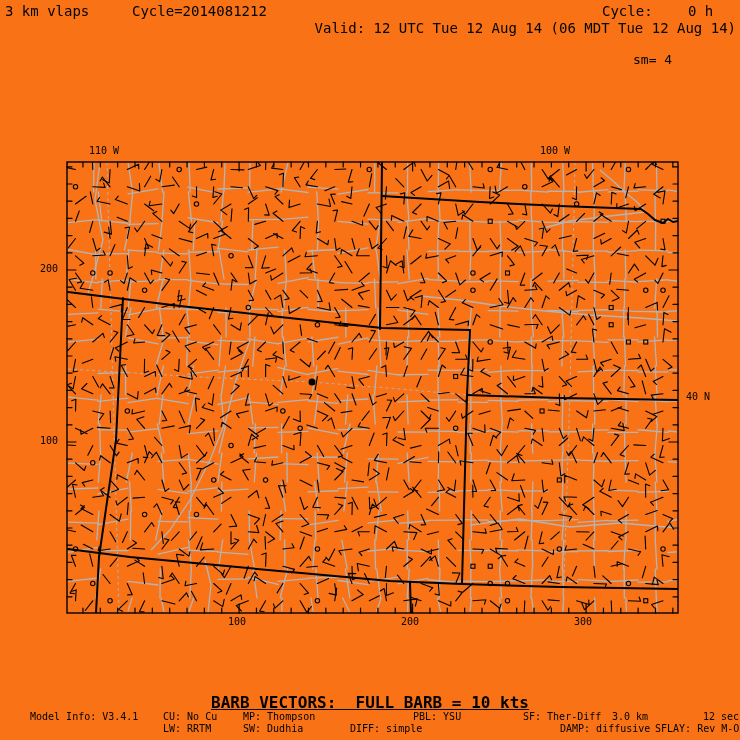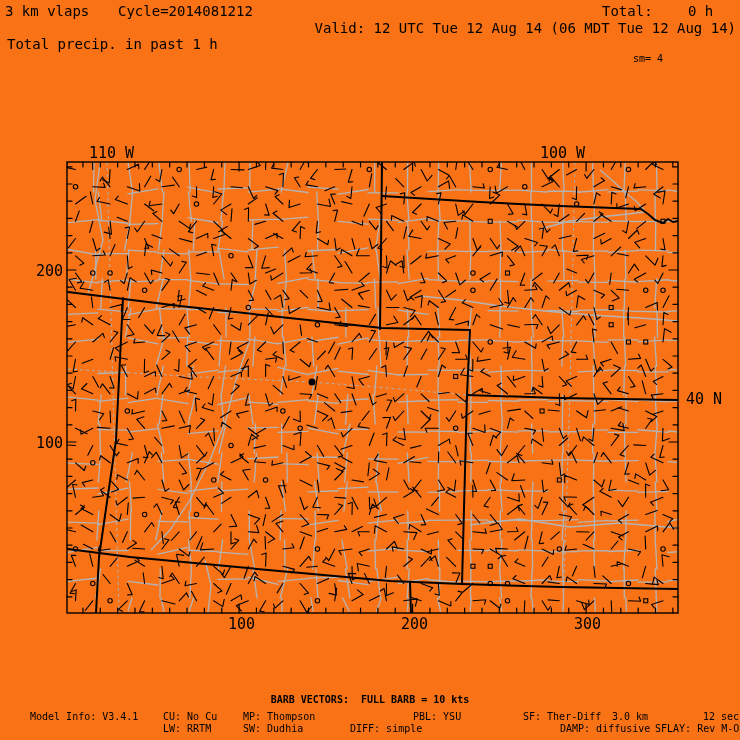--- a/index.html
+++ b/index.html
@@ -1,23 +1,23 @@
 <!DOCTYPE html>
 <html><head>
 <meta charset="utf-8">
 <style>
   html,body{margin:0;padding:0;background:#fff;}
   .page{position:relative;width:740px;height:740px;background:#f97316;overflow:hidden;
         font-family:"DejaVu Sans Mono","Liberation Mono",monospace;color:#000;}
   .t{position:absolute;white-space:pre;line-height:1.1;}
   .h14{font-size:14px;}
-  .h13{font-size:10px;}
-  .ax{font-size:15px;}
+  .h13{font-size:13px;}
+  .ax{font-size:10px;}
   .f10{font-size:10px;}
-  .f11b{font-size:10px;font-weight:bold;}
+  .f11b{font-size:16px;font-weight:bold;text-decoration:underline;}
   .right-al{text-align:center;}
   .center-al{left:0;right:0;text-align:center;}
   svg{position:absolute;left:0;top:0;}
 </style>
 </head>
 <body>
 
 <div class="page">
 
   <svg id="map" width="740" height="740" viewBox="0 0 740 740">
@@ -1575,25 +1575,24 @@
         <line x1="67" y1="201.2" x2="72" y2="201.2" stroke="#000000" stroke-width="1.2" stroke-linecap="round"></line>
         <line x1="678" y1="201.2" x2="673" y2="201.2" stroke="#000000" stroke-width="1.2" stroke-linecap="round"></line>
         <line x1="67" y1="184" x2="72" y2="184" stroke="#000000" stroke-width="1.2" stroke-linecap="round"></line>
         <line x1="678" y1="184" x2="673" y2="184" stroke="#000000" stroke-width="1.2" stroke-linecap="round"></line>
         <line x1="67" y1="166.8" x2="72" y2="166.8" stroke="#000000" stroke-width="1.2" stroke-linecap="round"></line>
         <line x1="678" y1="166.8" x2="673" y2="166.8" stroke="#000000" stroke-width="1.2" stroke-linecap="round"></line>
       </g>
     </svg>
 
   <div class="t h14" style="left:5px;top:4px">3 km vlaps</div>
-  <div class="t h14" style="left:118px;top:4px">Cycle=2014081212</div>
-  <div class="t h14" style="left:602px;top:4px">Total:</div>
+  <div class="t h14" style="left:132px;top:4px">Cycle=2014081212</div>
+  <div class="t h14" style="left:602px;top:4px">Cycle:</div>
   <div class="t h14" style="left:688px;top:4px">0 h</div>
   <div class="t h14 right-al" style="right:4px;top:21px">Valid: 12 UTC Tue 12 Aug 14 (06 MDT Tue 12 Aug 14)</div>
-  <div class="t h14" style="left:7px;top:37px">Total precip. in past 1 h</div>
   <div class="t h13" style="left:633px;top:53px">sm= 4</div>
 
   <div class="t ax" style="left:89px;top:145px">110 W</div>
   <div class="t ax" style="left:540px;top:145px">100 W</div>
   <div class="t ax right-al" style="left:36px;width:26px;top:263px">200</div>
   <div class="t ax right-al" style="left:36px;width:26px;top:435px">100</div>
   <div class="t ax" style="left:686px;top:391px">40 N</div>
   <div class="t ax" style="left:228px;top:616px">100</div>
   <div class="t ax" style="left:401px;top:616px">200</div>
   <div class="t ax" style="left:574px;top:616px">300</div>

